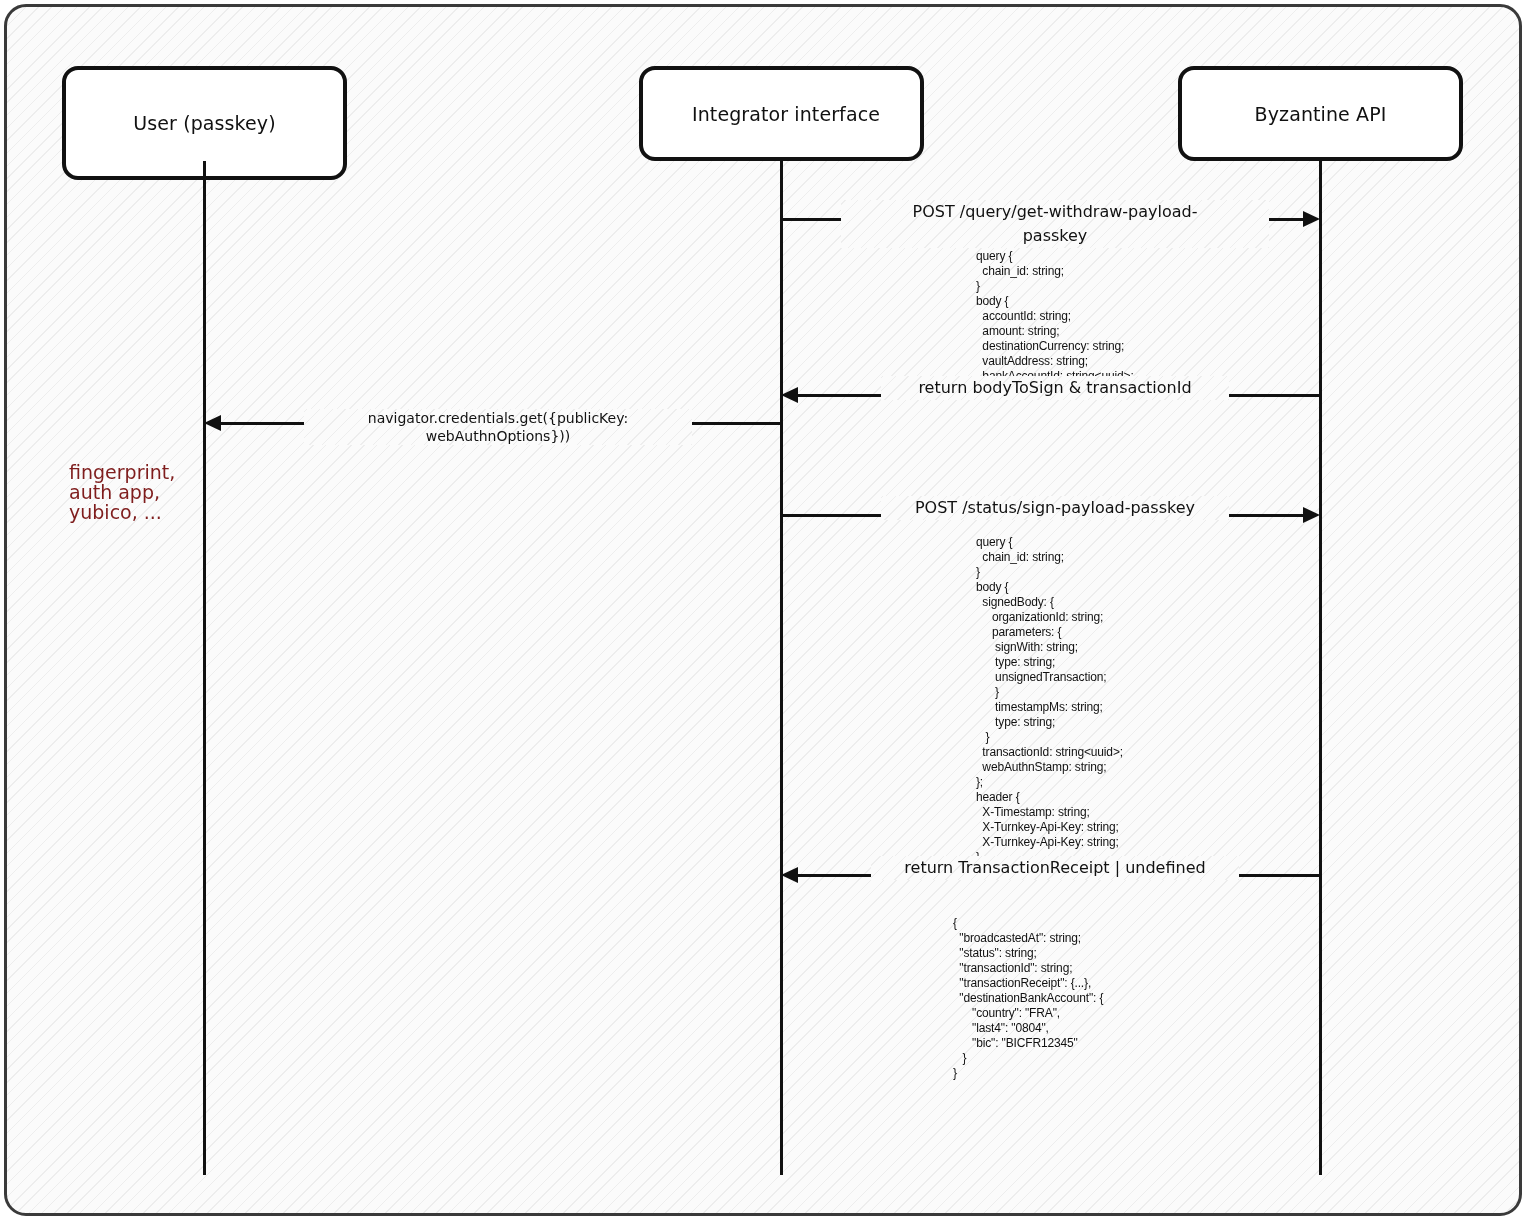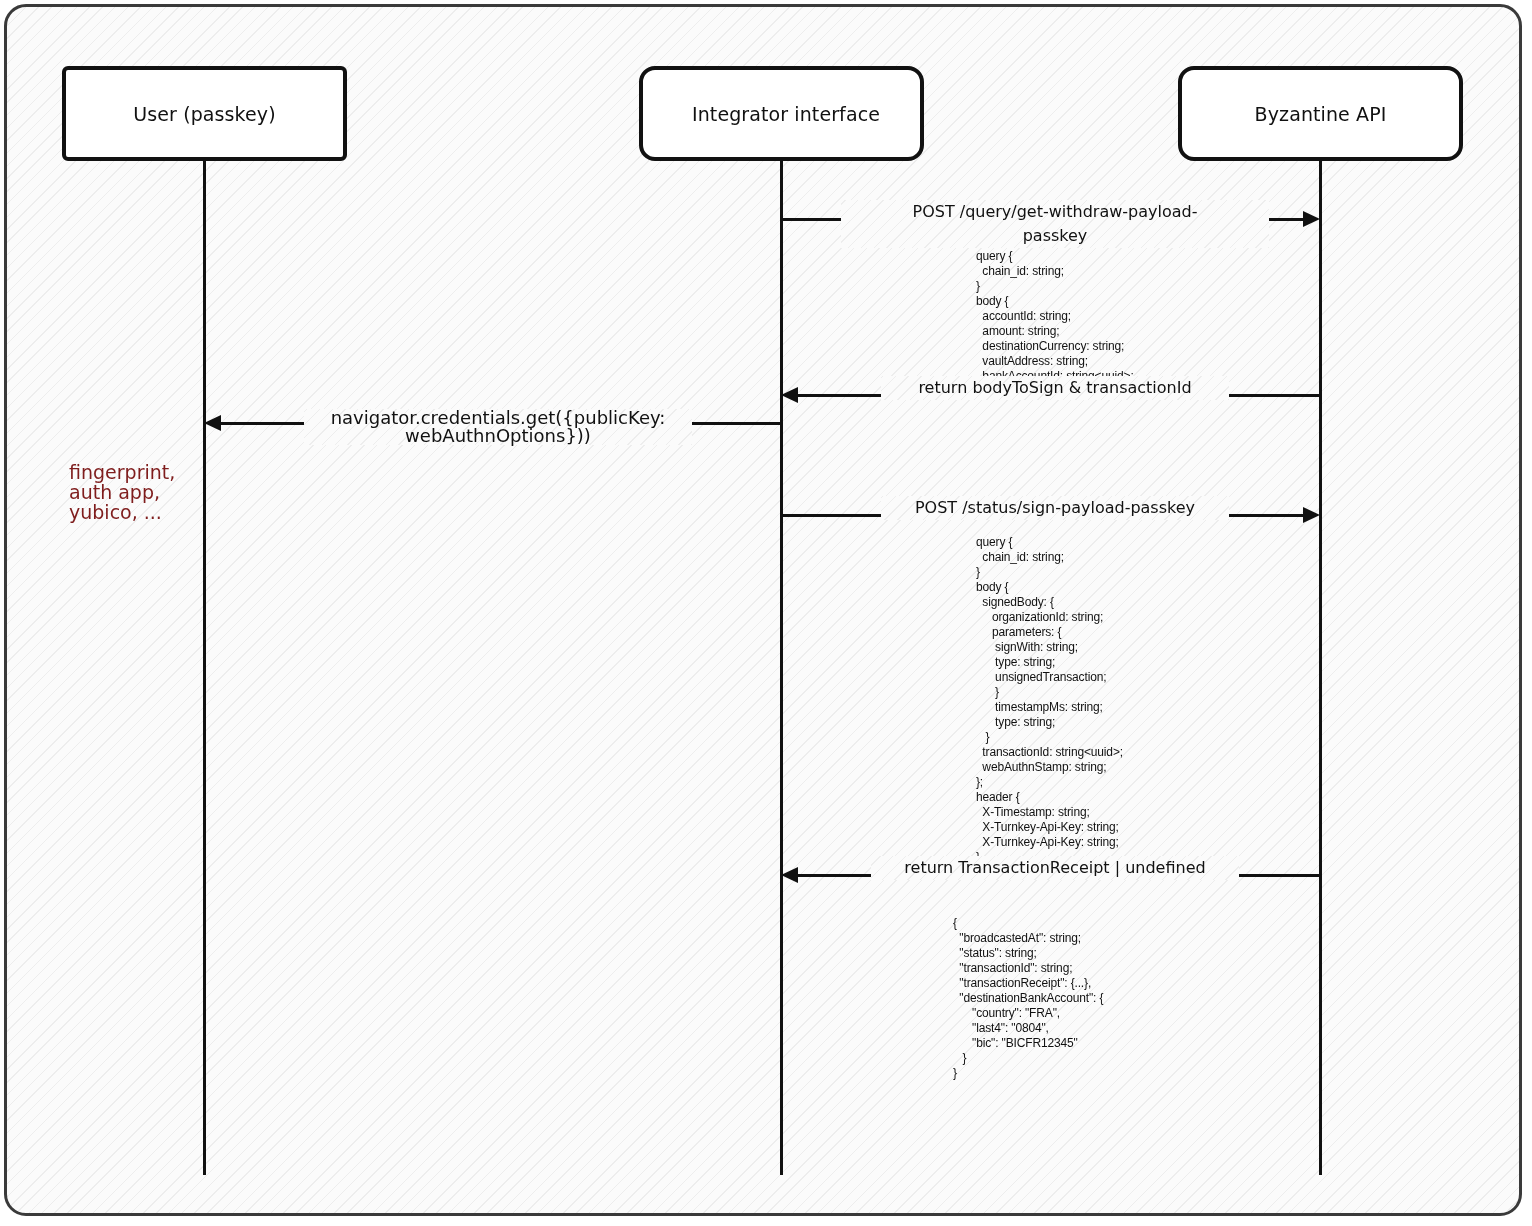--- a/index.html
+++ b/index.html
@@ -91,21 +91,21 @@
     background-image: repeating-linear-gradient(
       -45deg,
       rgba(0,0,0,0.055) 0px,
       rgba(0,0,0,0.055) 1px,
       rgba(0,0,0,0) 1px,
       rgba(0,0,0,0) 9px
     );
     padding: 0 4px;
   }
   .msg .label.small {
-    font-size: 18px;
+    font-size: 14px;
     line-height: 18px;
     top: -3px;
   }
   
   .payload {
     position: absolute;
     color: #111111;
     font-size: 12px;
     line-height: 15px;
     white-space: pre;
@@ -121,21 +121,21 @@
     white-space: pre-line;
   }
 </style>
 </head>
 <body>
 
 <div id="canvas">
 
   <div id="frame"></div>
 
-  <div class="actor-box" style="left:62px; top:66px; width:285px; height:95px;border-radius:6px;">
+  <div class="actor-box" style="left:62px; top:66px; width:285px; height:114px;">
     <span>User (passkey)</span>
   </div>
   <div class="actor-box" style="left:639px; top:66px; width:285px; height:95px;padding-left:9px;">
     <span>Integrator interface</span>
   </div>
   <div class="actor-box" style="left:1178px; top:66px; width:285px; height:95px;">
     <span>Byzantine API</span>
   </div>
 
   <div class="lifeline" style="left:203px; top:161px; height:1014px;"></div>

